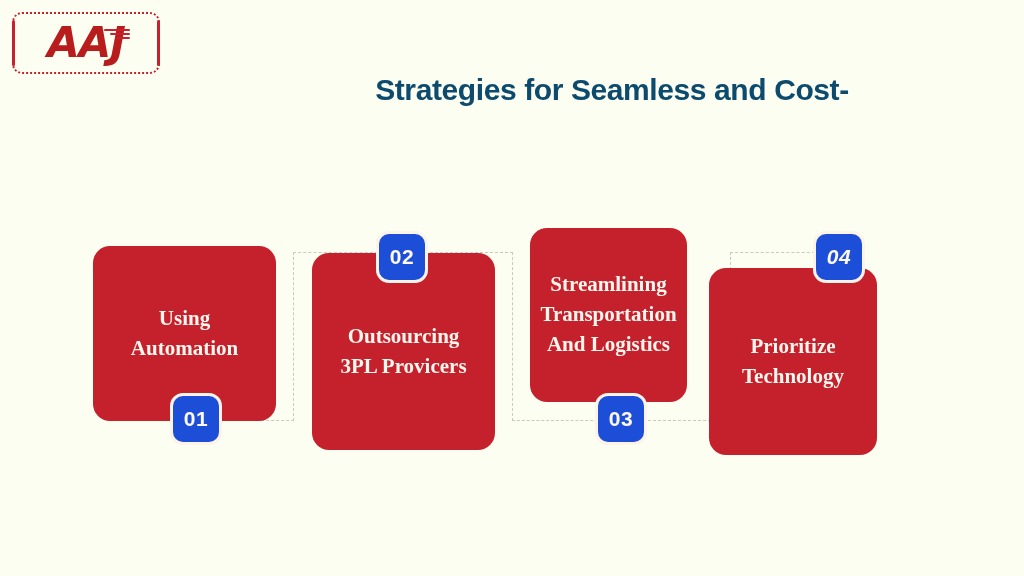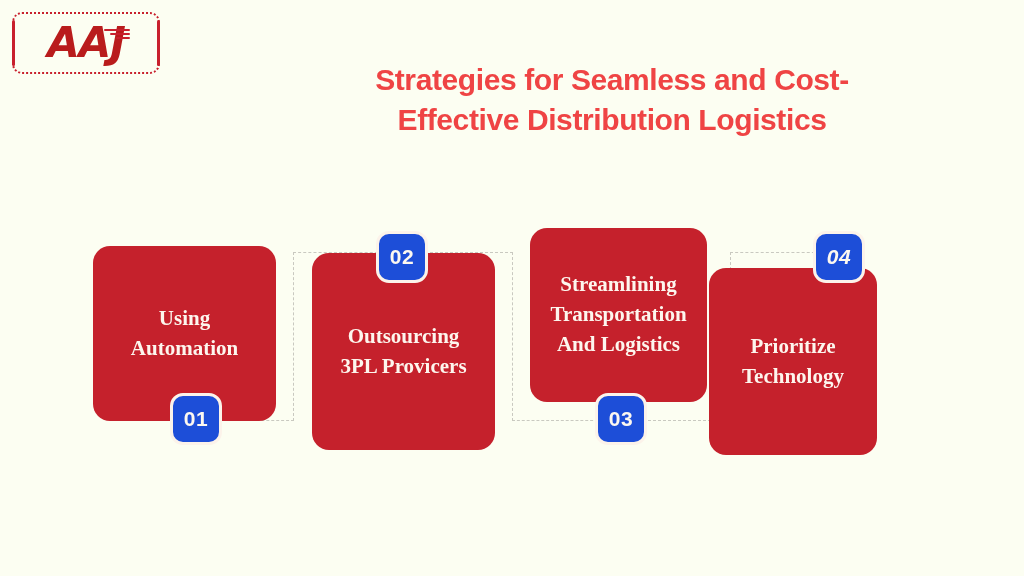--- a/index.html
+++ b/index.html
@@ -78,29 +78,29 @@
     border-radius: 1px;
   }
   #logo .swoosh i:nth-child(1) { width: 26px; margin-left: 0; }
   #logo .swoosh i:nth-child(2) { width: 20px; margin-left: 6px; }
   #logo .swoosh i:nth-child(3) { width: 14px; margin-left: 12px; }
 
   
   #title {
     position: absolute;
     left: 262px;
-    top: 60px;
+    top: 70px;
     width: 700px;
     text-align: center;
     font-family: "Liberation Sans", sans-serif;
     font-weight: bold;
     font-size: 30px;
     line-height: 1.32;
     letter-spacing: -0.4px;
-    color: #ef4444;
+    color: #0c4a6e;
   }
 
   
   .conn {
     position: absolute;
     box-sizing: border-box;
   }
   .conn-v {
     border-left: 1px dashed #c9c9c0;
   }
@@ -160,21 +160,20 @@
     <div class="wordmark">AAJ</div>
     <div class="swoosh">
       <i></i>
         <i></i>
         <i></i>
     </div>
   </div>
 
   <div id="title">
     <span>Strategies for Seamless and Cost-</span><br>
-    <span>Effective Distribution Logistics</span>
   </div>
 
   <div class="conn conn-h" style="left:212px; top:420px; width:82px; height:1px;"></div>
   <div class="conn conn-v" style="left:293px; top:252px; width:1px; height:169px;"></div>
   <div class="conn conn-h" style="left:293px; top:252px; width:90px; height:1px;"></div>
 
   <div class="conn conn-h" style="left:425px; top:252px; width:88px; height:1px;"></div>
   <div class="conn conn-v" style="left:512px; top:252px; width:1px; height:169px;"></div>
   <div class="conn conn-h" style="left:512px; top:420px; width:86px; height:1px;"></div>
 
@@ -191,21 +190,21 @@
   </div>
 
   <div class="card" style="left:312px; top:253px; width:183px; height:197px;">
     <div class="card-label">Outsourcing
 3PL Provicers</div>
   </div>
   <div class="badge" style="left:376px; top:231px;">
     <span>02</span>
   </div>
 
-  <div class="card" style="left:530px; top:228px; width:177px; height:174px;">
+  <div class="card" style="left:530px; top:228px; width:157px; height:174px;">
     <div class="card-label">Streamlining
 Transportation
 And Logistics</div>
   </div>
   <div class="badge" style="left:595px; top:393px;">
     <span>03</span>
   </div>
 
   <div class="card" style="left:709px; top:268px; width:168px; height:187px;">
     <div class="card-label">Prioritize

